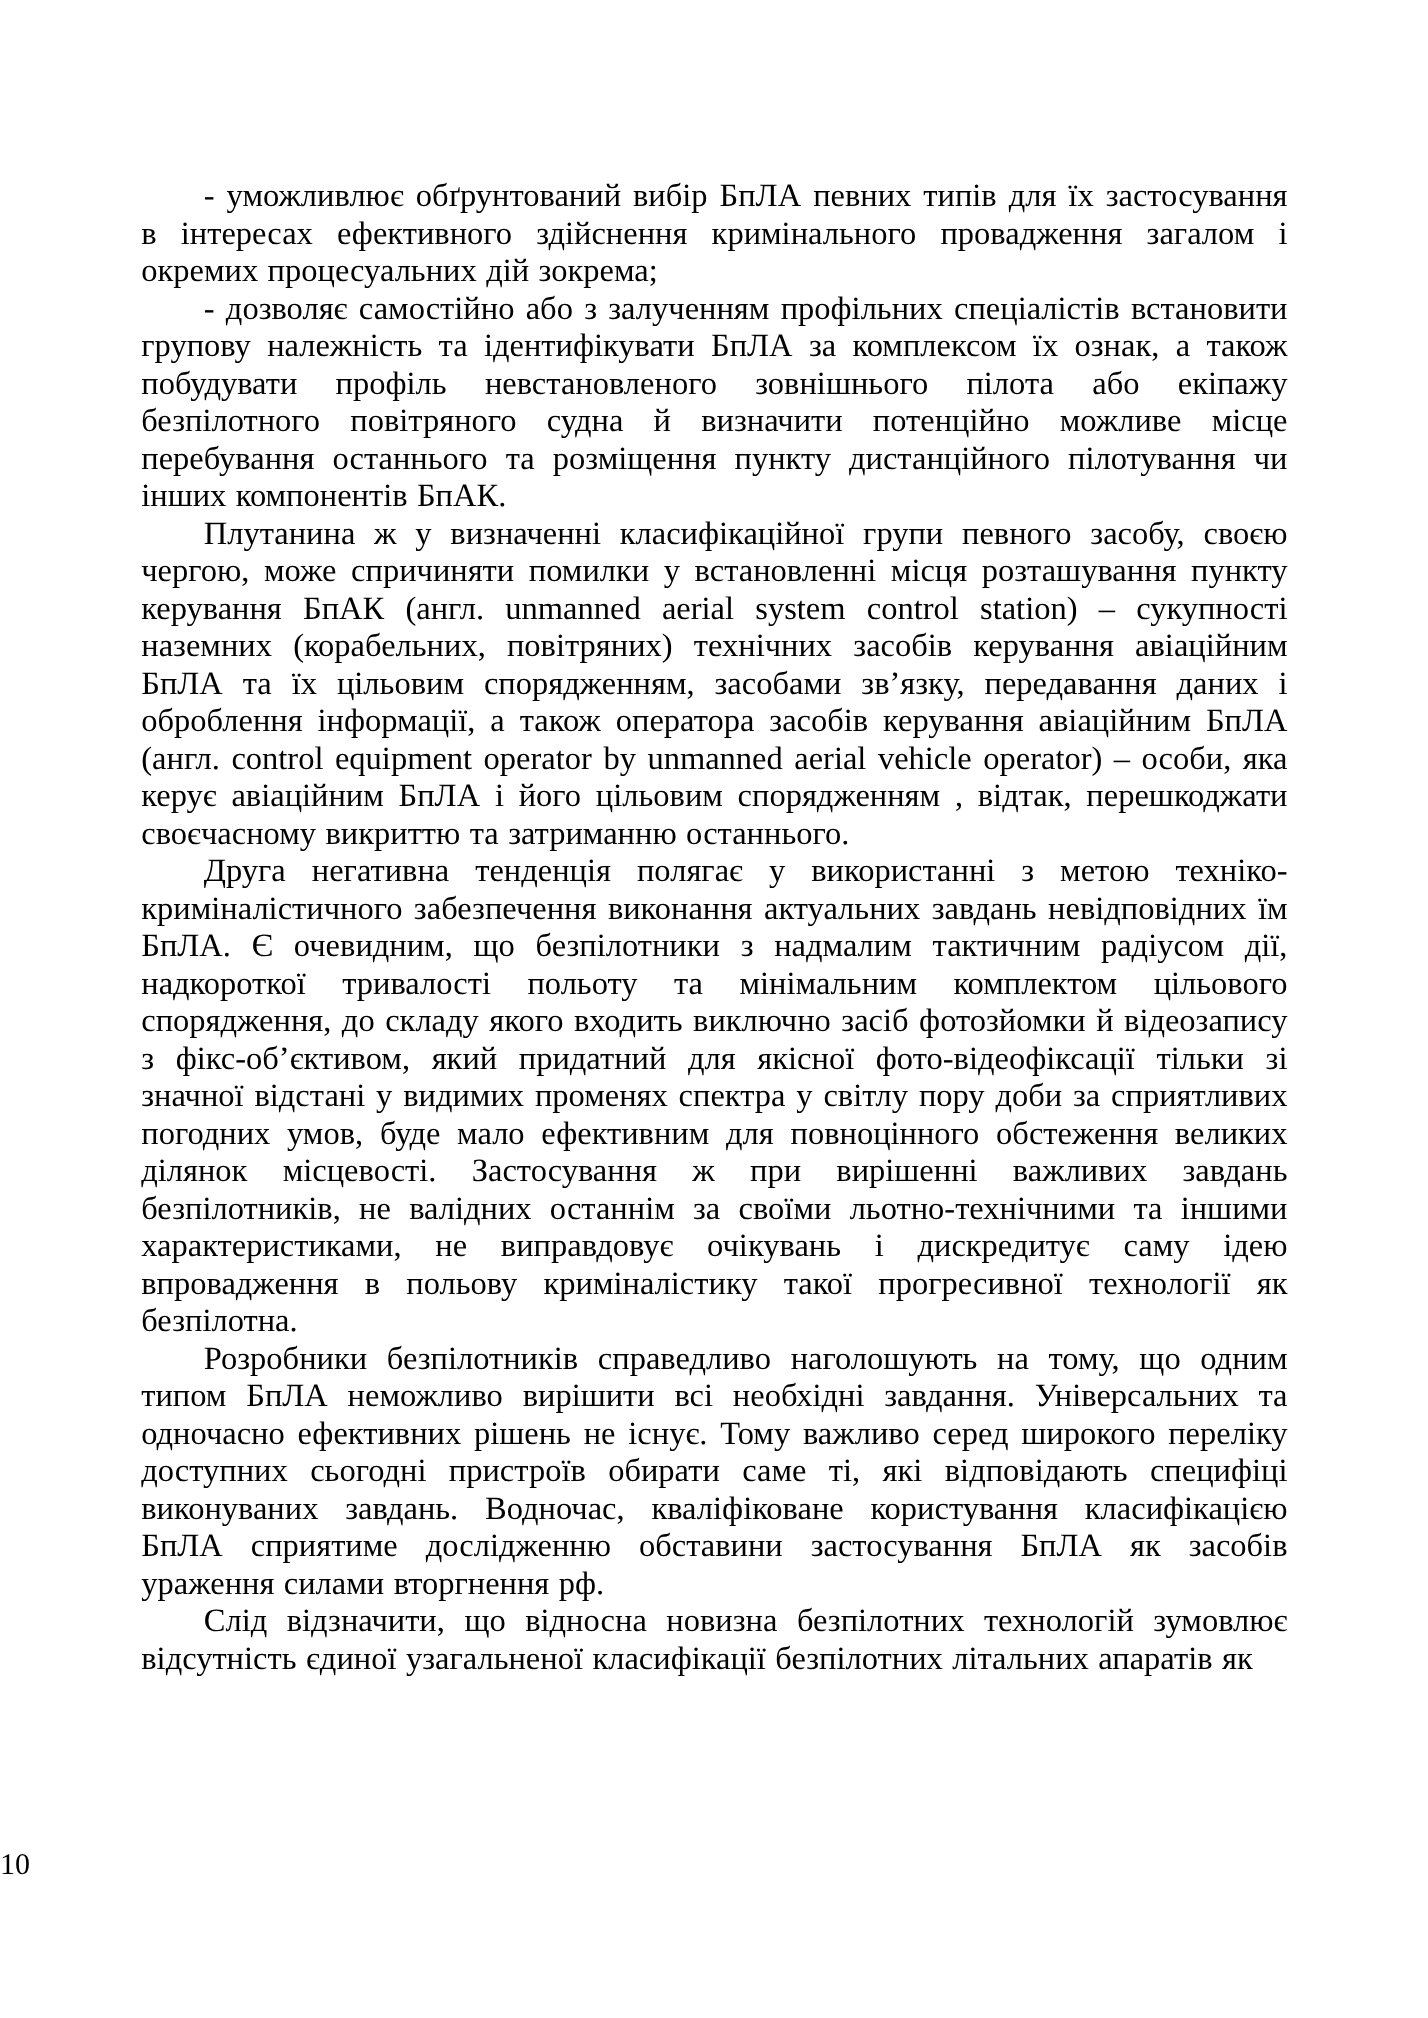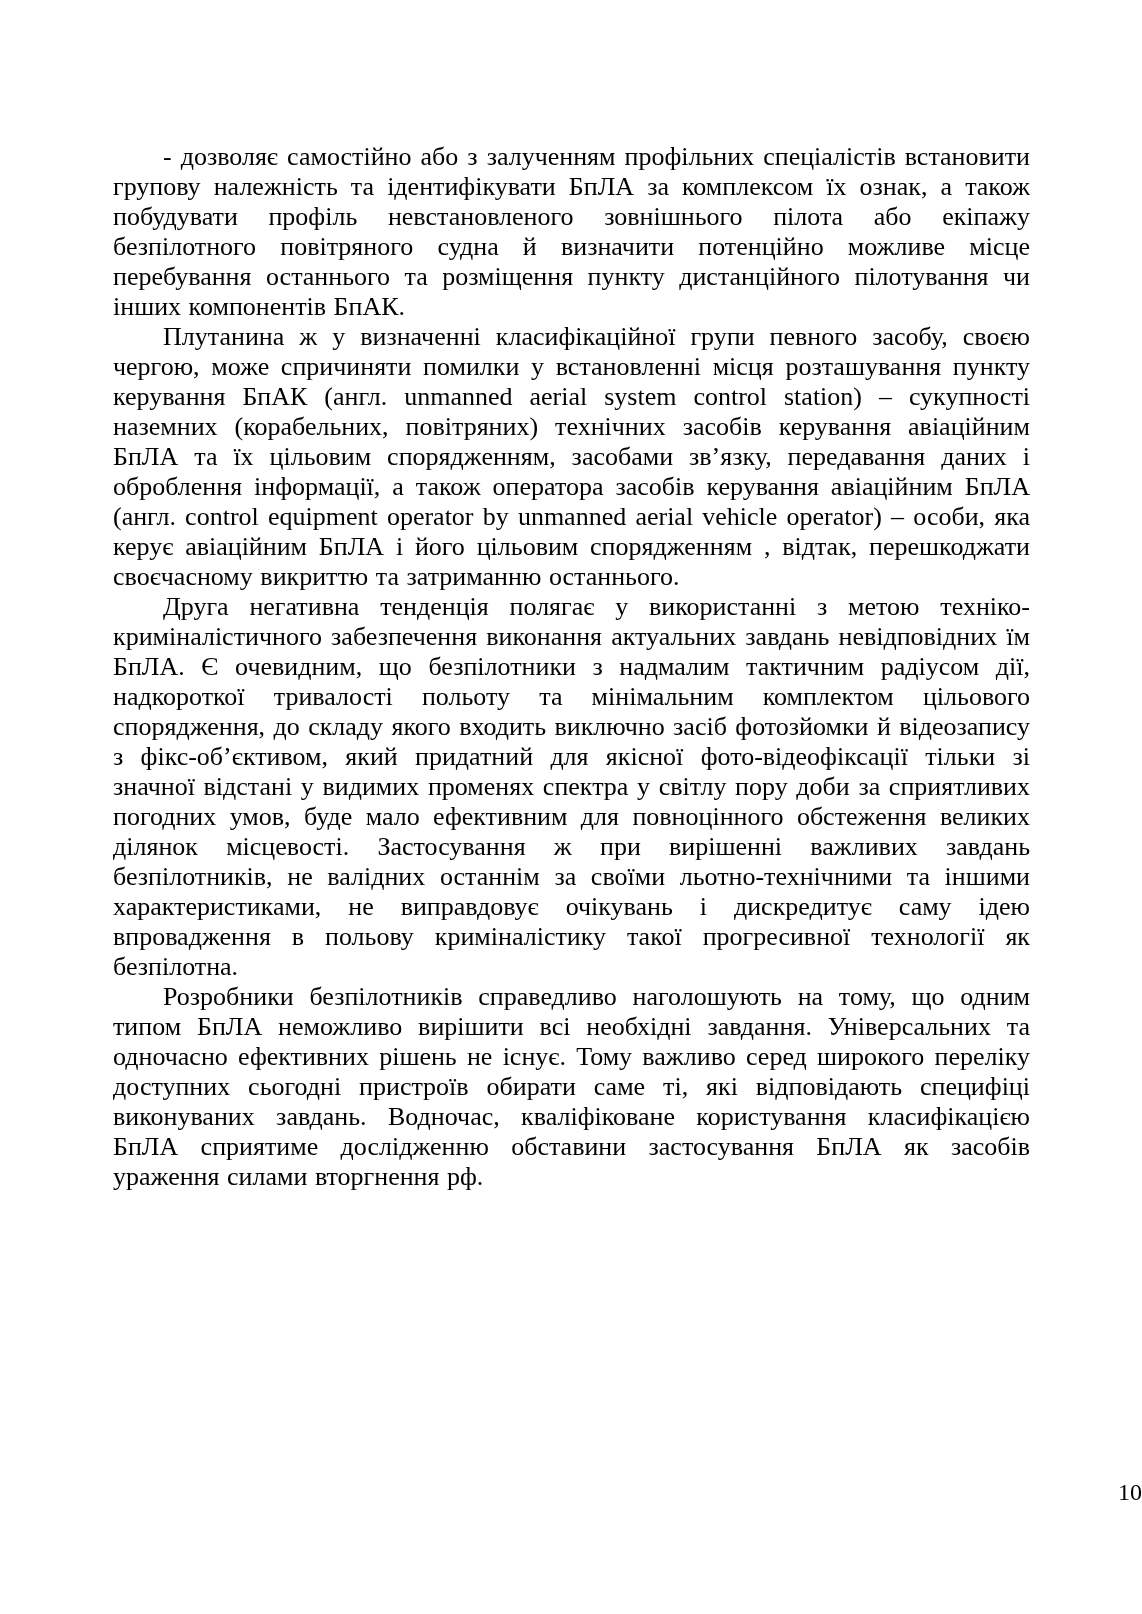--- a/index.html
+++ b/index.html
@@ -30,31 +30,33 @@
     margin: 0;
     padding: 0;
     text-indent: 50px;
     word-spacing: 0.04em;
   }
   .page-number {
     position: absolute;
     top: 1478px;
     left: 0;
     width: 100%;
-    text-align: right;
+    text-align: left;
     font-family: "Liberation Serif", "DejaVu Serif", serif;
     font-size: 24px;
     line-height: 28px;
     color: #000000;
   }
 </style>
 </head>
 <body>
 
 <div class="page">
   <div class="content">
+    <p class="para">- уможливлює обґрунтований вибір БпЛА певних типів для їх застосування в інтересах ефективного здійснення кримінального провадження загалом і окремих процесуальних дій зокрема;</p>
     <p class="para">- дозволяє самостійно або з залученням профільних спеціалістів встановити групову належність та ідентифікувати БпЛА за комплексом їх ознак, а також побудувати профіль невстановленого зовнішнього пілота або екіпажу безпілотного повітряного судна й визначити потенційно можливе місце перебування останнього та розміщення пункту дистанційного пілотування чи інших компонентів БпАК.</p>
     <p class="para">Плутанина ж у визначенні класифікаційної групи певного засобу, своєю чергою, може спричиняти помилки у встановленні місця розташування пункту керування БпАК (англ. unmanned aerial system control station) – сукупності наземних (корабельних, повітряних) технічних засобів керування авіаційним БпЛА та їх цільовим спорядженням, засобами зв’язку, передавання даних і оброблення інформації, а також оператора засобів керування авіаційним БпЛА (англ. control equipment operator by unmanned aerial vehicle operator) – особи, яка керує авіаційним БпЛА і його цільовим спорядженням , відтак, перешкоджати своєчасному викриттю та затриманню останнього.</p>
     <p class="para">Друга негативна тенденція полягає у використанні з метою техніко-криміналістичного забезпечення виконання актуальних завдань невідповідних їм БпЛА. Є очевидним, що безпілотники з надмалим тактичним радіусом дії, надкороткої тривалості польоту та мінімальним комплектом цільового спорядження, до складу якого входить виключно засіб фотозйомки й відеозапису з фікс-об’єктивом, який придатний для якісної фото-відеофіксації тільки зі значної відстані у видимих променях спектра у світлу пору доби за сприятливих погодних умов, буде мало ефективним для повноцінного обстеження великих ділянок місцевості. Застосування ж при вирішенні важливих завдань безпілотників, не валідних останнім за своїми льотно-технічними та іншими характеристиками, не виправдовує очікувань і дискредитує саму ідею впровадження в польову криміналістику такої прогресивної технології як безпілотна.</p>
     <p class="para">Розробники безпілотників справедливо наголошують на тому, що одним типом БпЛА неможливо вирішити всі необхідні завдання. Універсальних та одночасно ефективних рішень не існує. Тому важливо серед широкого переліку доступних сьогодні пристроїв обирати саме ті, які відповідають специфіці виконуваних завдань. Водночас, кваліфіковане користування класифікацією БпЛА сприятиме дослідженню обставини застосування БпЛА як засобів ураження силами вторгнення рф.</p>
+    <p class="para">Слід відзначити, що відносна новизна безпілотних технологій зумовлює відсутність єдиної узагальненої класифікації безпілотних літальних апаратів як</p>
   </div>
   <div class="page-number">10</div>
 </div>
 
 </body></html>

